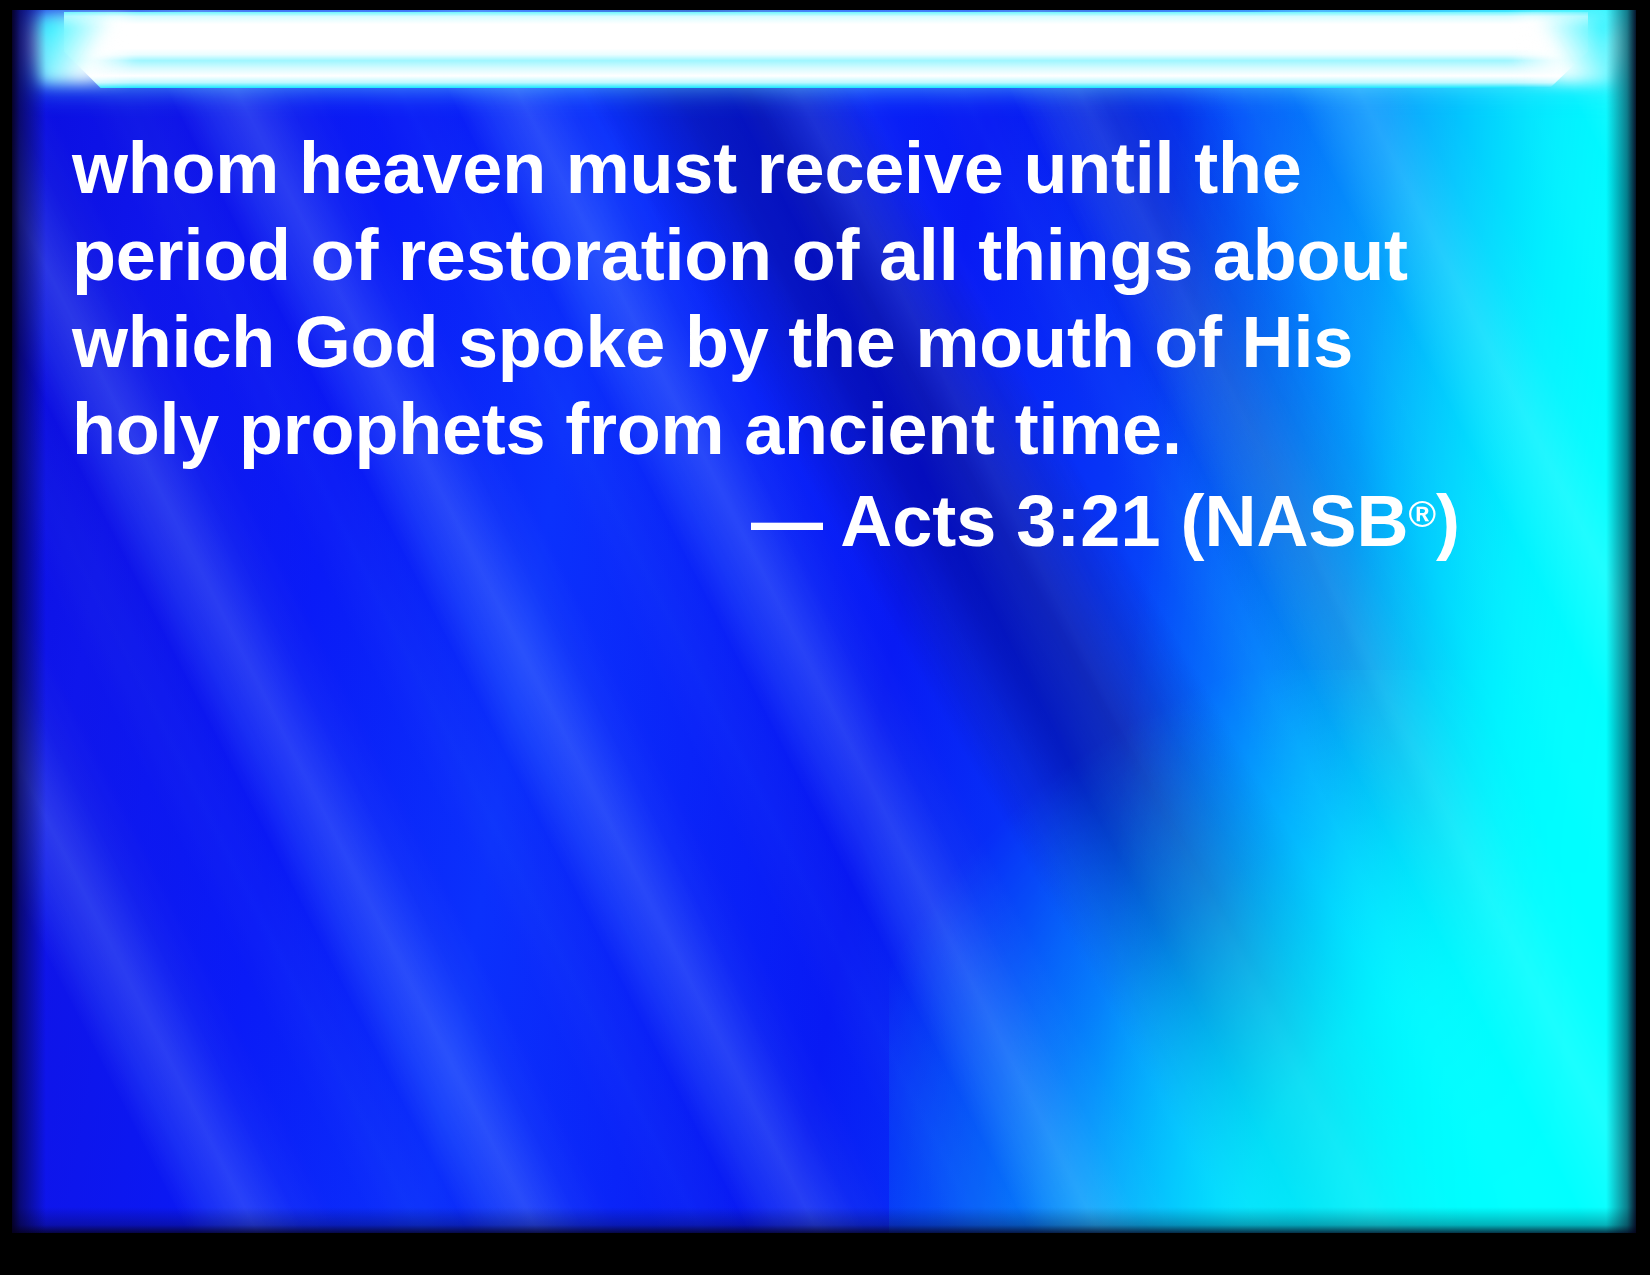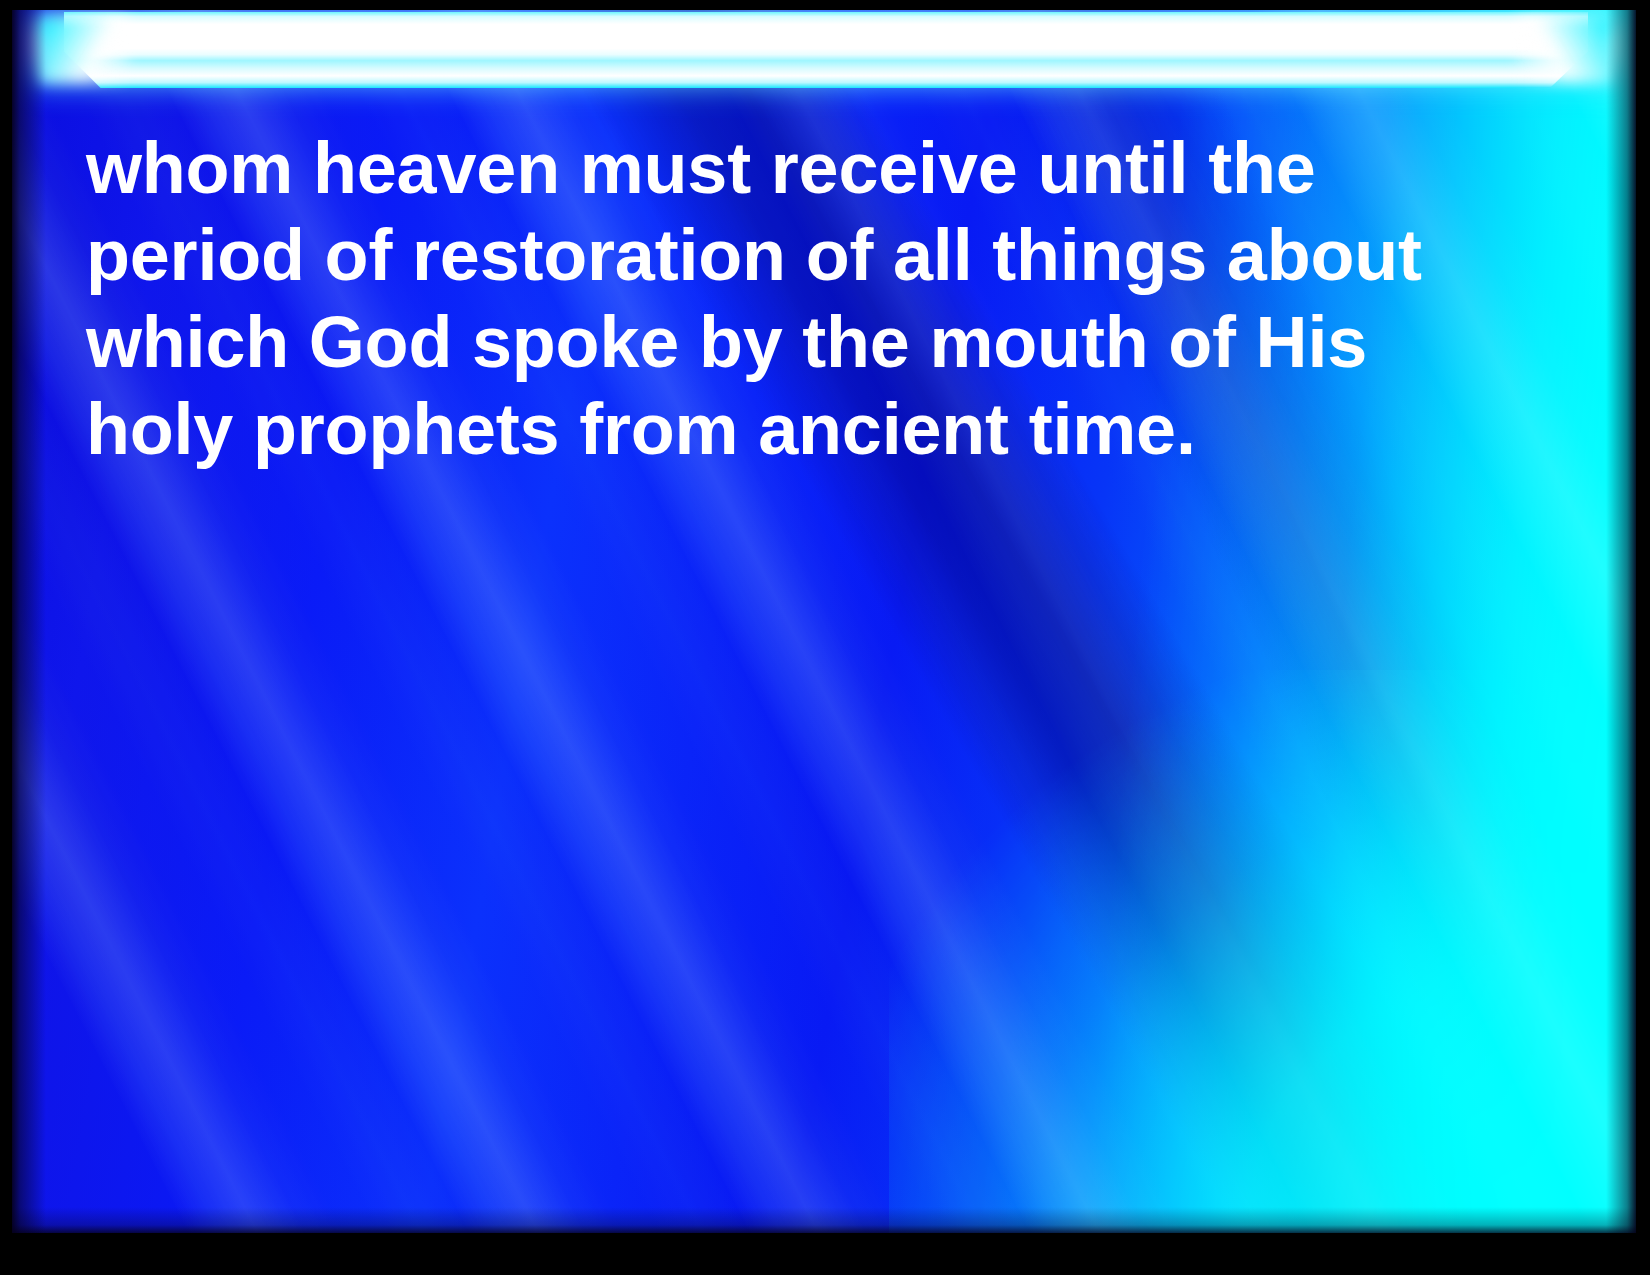--- a/index.html
+++ b/index.html
@@ -220,21 +220,21 @@
     background: linear-gradient(240deg,
         rgba(0,240,255,0.9) 0%,
         rgba(255,255,255,0.95) 58%,
         rgba(255,255,255,0) 100%);
     filter: blur(7px);
   }
 
   
   .verse-block {
     position: absolute;
-    left: 74px;
+    left: 60px;
     top: 115px;
     width: 1400px;
     z-index: 5;
   }
 
   .verse-text {
     margin: 0;
     color: #ffffff;
     font-family: "Liberation Sans", "DejaVu Sans", sans-serif;
     font-weight: bold;
@@ -282,16 +282,19 @@
       <div class="band-core"></div>
       <div class="band-tip-left"></div>
       <div class="band-tip-right"></div>
     </div>
 
     <div class="bg-vignette"></div>
 
     <div class="verse-block">
       <p class="verse-text">whom heaven must receive until the period of restoration of all things about which God spoke by the mouth of His holy prophets from ancient time.</p>
 
+      <p class="verse-ref">
+        <span>—</span><span> </span><span>Acts 3:21</span><span> </span><span>(NASB</span><span class="reg-mark">®</span><span>)</span>
+      </p>
     </div>
 
   </div>
 </div>
 
 </body></html>

